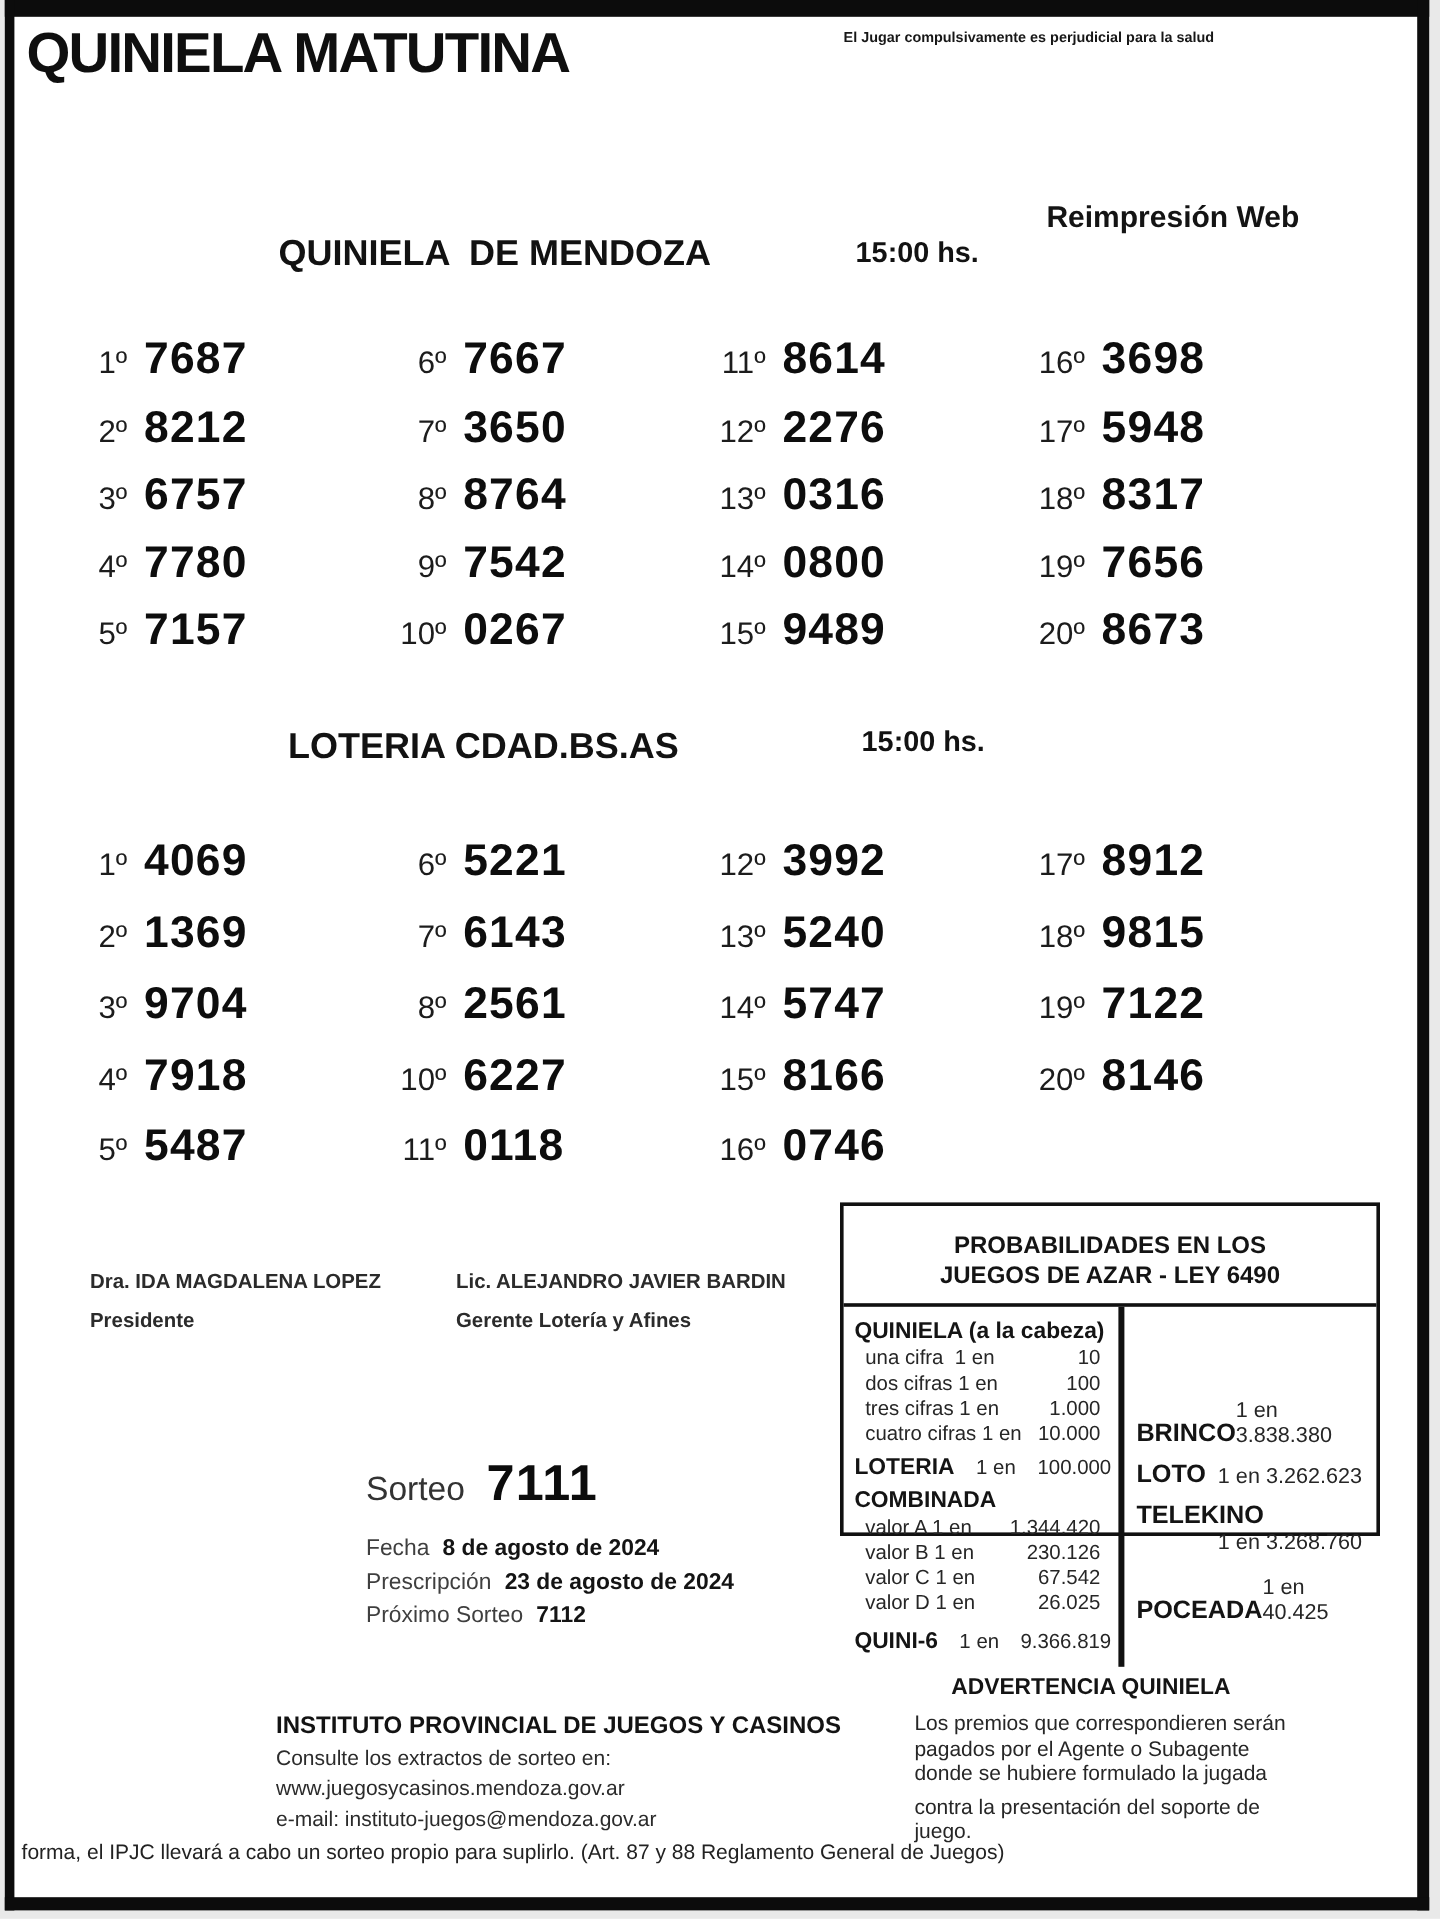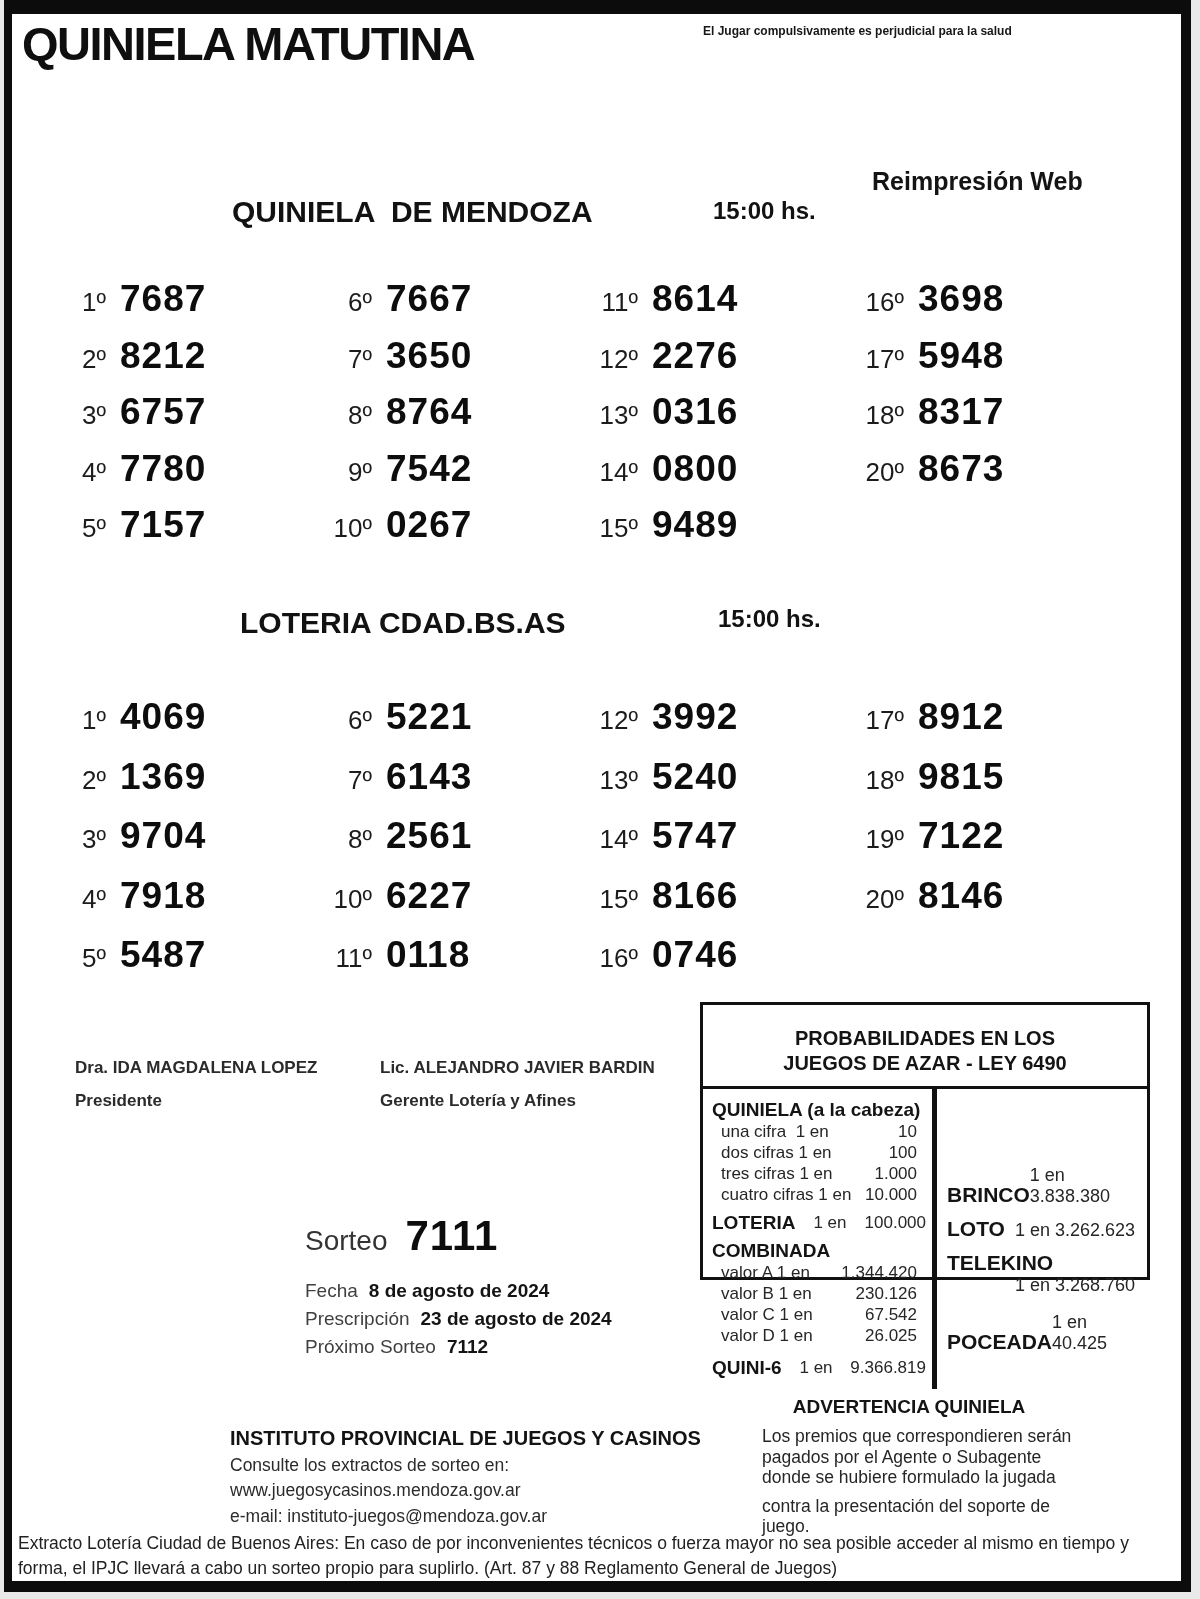--- a/index.html
+++ b/index.html
@@ -131,20 +131,21 @@
       <div class="num-cell"><span class="pos">14º</span><span class="num">0800</span></div>
 
       <div class="num-cell"><span class="pos">15º</span><span class="num">9489</span></div>
 
       <div class="num-cell"><span class="pos">16º</span><span class="num">3698</span></div>
 
       <div class="num-cell"><span class="pos">17º</span><span class="num">5948</span></div>
 
       <div class="num-cell"><span class="pos">18º</span><span class="num">8317</span></div>
 
+      <div class="num-cell"><span class="pos">19º</span><span class="num">7656</span></div>
 
       <div class="num-cell"><span class="pos">20º</span><span class="num">8673</span></div>
 
   </div>
 
   <div class="abs sec-head" style="left:240px; top:606px;">LOTERIA CDAD.BS.AS</div>
   <div class="abs time" style="left:718px; top:605px;">15:00 hs.</div>
 
   <div class="num-grid loteria">
 
@@ -316,18 +317,17 @@
 
   <div class="abs instituto">
     <div class="inst-name">INSTITUTO PROVINCIAL DE JUEGOS Y CASINOS</div>
     <div class="inst-line">Consulte los extractos de sorteo en:</div>
     <div class="inst-line">www.juegosycasinos.mendoza.gov.ar</div>
     <div class="inst-line">e-mail:  instituto-juegos@mendoza.gov.ar</div>
   </div>
 
   <div class="abs footer">
 
-      <div>Extracto Lotería Ciudad de Buenos Aires: En caso de por inconvenientes técnicos o fuerza mayor no sea posible acceder al mismo en tiempo y</div>
 
       <div>forma, el IPJC llevará a cabo un sorteo propio para suplirlo. (Art. 87 y 88 Reglamento General de Juegos)</div>
 
   </div>
 </div>
 
 </body></html>

